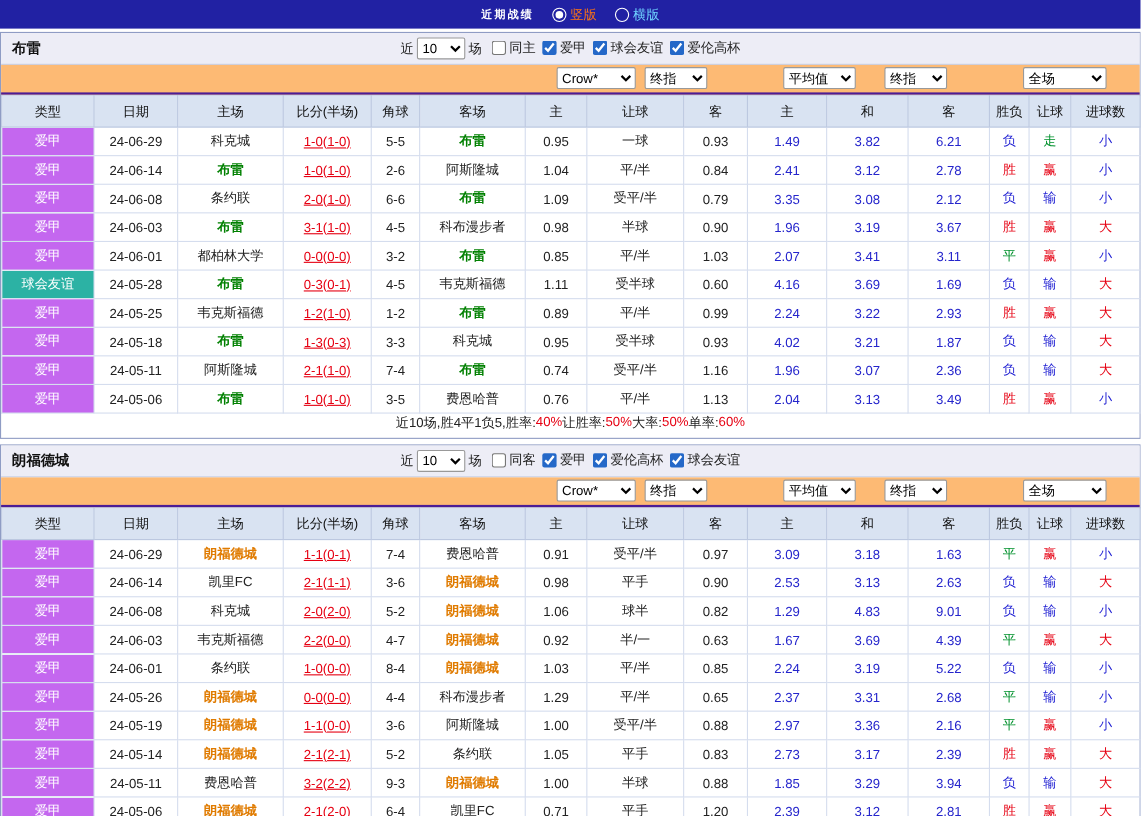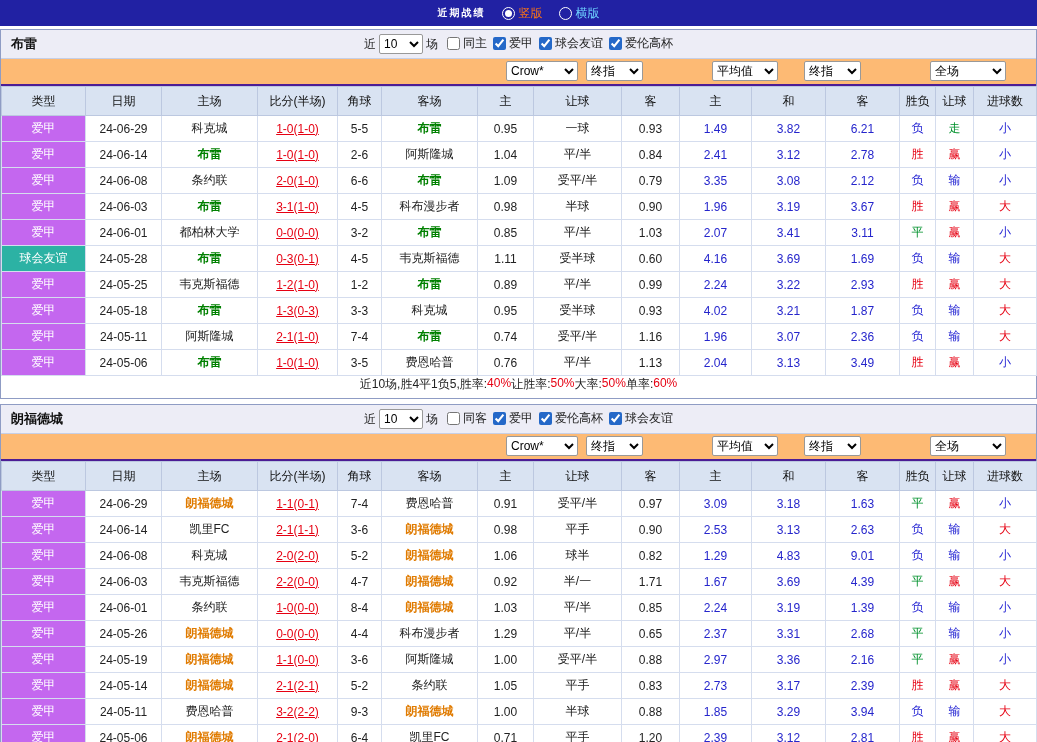--- a/index.html
+++ b/index.html
@@ -430,41 +430,41 @@
           </tr>
           <tr>
             <td class="league lg-purple">爱甲</td>
             <td>24-06-03</td>
             <td>韦克斯福德</td>
             <td class="score">2-2(0-0)</td>
             <td>4-7</td>
             <td style="color: rgb(224, 123, 0); font-weight: bold;">朗福德城</td>
             <td>0.92</td>
             <td>半/一</td>
-            <td>1.71</td>
+            <td>0.63</td>
             <td class="eu">1.67</td>
             <td class="eu">3.69</td>
             <td class="eu">4.39</td>
             <td class="t-green">平</td>
             <td class="t-red">赢</td>
             <td class="t-red">大</td>
           </tr>
           <tr>
             <td class="league lg-purple">爱甲</td>
             <td>24-06-01</td>
             <td>条约联</td>
             <td class="score">1-0(0-0)</td>
             <td>8-4</td>
             <td style="color: rgb(224, 123, 0); font-weight: bold;">朗福德城</td>
             <td>1.03</td>
             <td>平/半</td>
             <td>0.85</td>
             <td class="eu">2.24</td>
             <td class="eu">3.19</td>
-            <td class="eu">1.39</td>
+            <td class="eu">5.22</td>
             <td class="t-blue">负</td>
             <td class="t-blue">输</td>
             <td class="t-blue">小</td>
           </tr>
           <tr>
             <td class="league lg-purple">爱甲</td>
             <td>24-05-26</td>
             <td style="color: rgb(224, 123, 0); font-weight: bold;">朗福德城</td>
             <td class="score">0-0(0-0)</td>
             <td>4-4</td>

